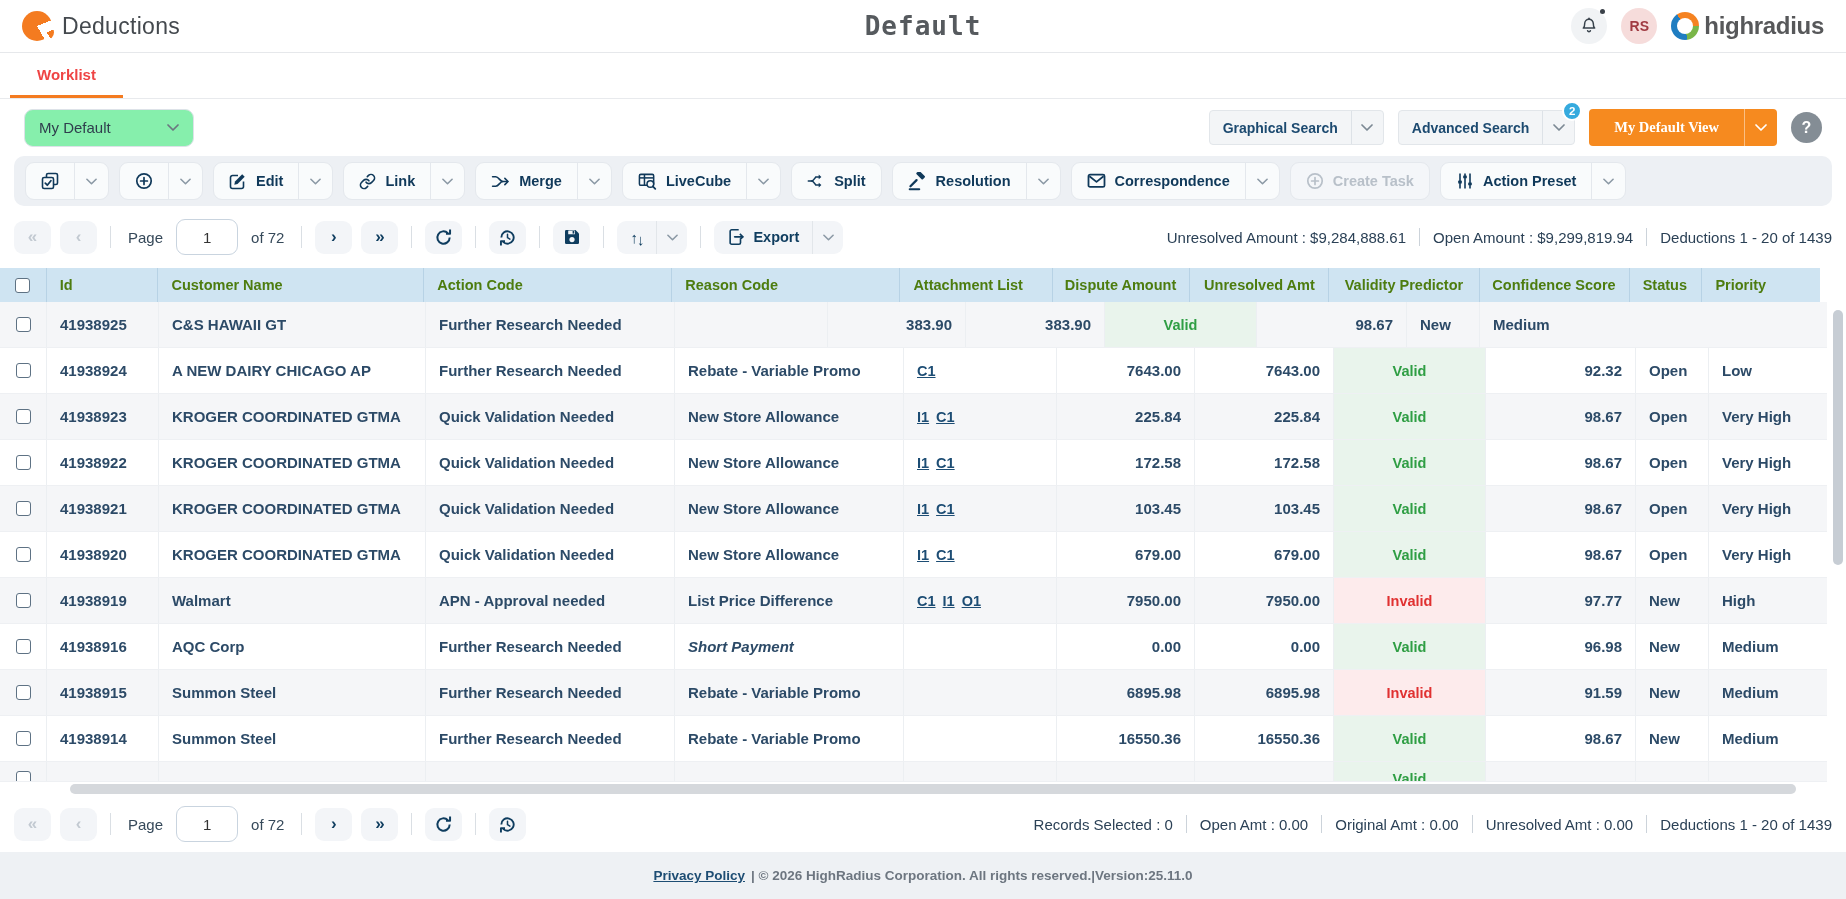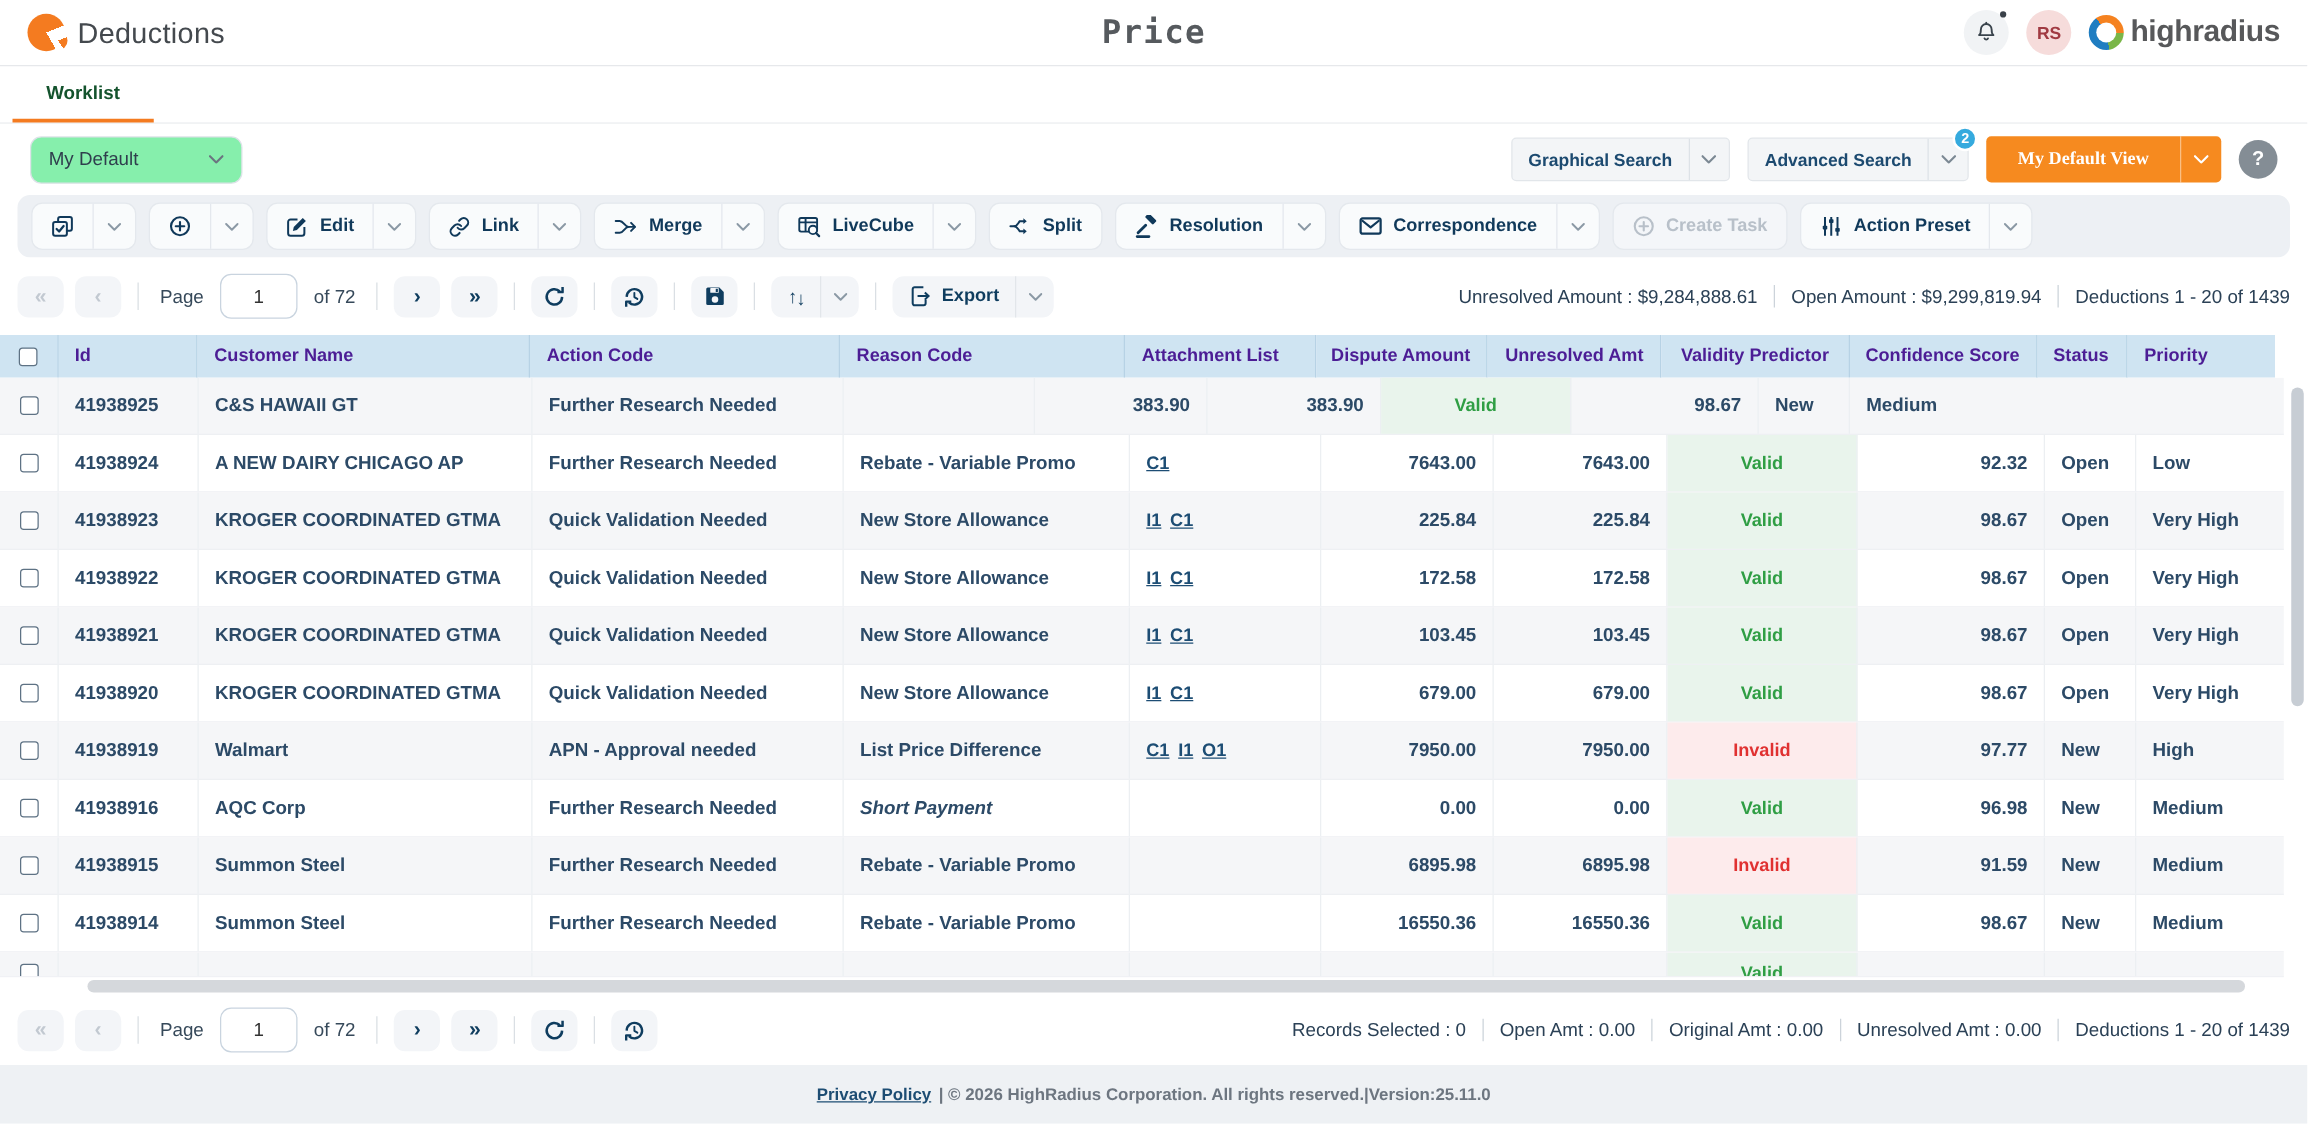--- a/index.html
+++ b/index.html
@@ -19,21 +19,21 @@
   .bell-btn { width: 36px; height: 36px; border-radius: 50%; background: #f1f3f5; border: none; display: flex; align-items: center; justify-content: center; cursor: pointer; position: relative; }
   .bell-dot { position: absolute; top: 1px; right: 2px; width: 5px; height: 5px; border-radius: 50%; background: #3a4149; }
   .avatar { width: 36px; height: 36px; border-radius: 50%; background: #f6dcdb; border: none; color: #a03a42; font-weight: 700; font-size: 14px; font-family: inherit; display: flex; align-items: center; justify-content: center; cursor: pointer; }
   .hr-logo { display: flex; align-items: center; gap: 5px; }
   .hr-ring { position: relative; width: 28px; height: 28px; border-radius: 50%; background: conic-gradient(from -35deg, #f58220 0 125deg, #7ab648 125deg 205deg, #1f7dc1 205deg 360deg); }
   .hr-ring::after { content: ""; position: absolute; inset: 6px; border-radius: 50%; background: #fff; }
   .hr-name { font-size: 24px; font-weight: 700; color: #57585a; letter-spacing: -.3px; }
 
   
   .tab-bar { height: 46px; border-bottom: 1px solid #e8eaed; display: flex; padding-left: 10px; flex: none; background:#fff; }
-  .tab { height: 100%; display: flex; align-items: center; padding: 0 27px; font-size: 15px; font-weight: 700; color: #14532d; border-bottom: 3px solid transparent; cursor: pointer; }
+  .tab { height: 100%; display: flex; align-items: center; padding: 0 27px; font-size: 15px; font-weight: 700; color: #ef4444; border-bottom: 3px solid transparent; cursor: pointer; }
   .tab.active { border-bottom-color: #f47b20; }
 
   
   .filter-row { height: 57px; display: flex; align-items: center; padding: 0 24px; flex: none; background:#fff; }
   .view-select { width: 170px; height: 38px; border: 1px solid #dde2e8; border-radius: 9px; display: flex; align-items: center; justify-content: space-between; padding: 0 14px; font-size: 15px; color: #2f3e4d; background: #86efac; cursor: pointer; }
   .filter-right { margin-left: auto; display: flex; align-items: center; gap: 14px; }
   .btn-split { display: flex; align-items: stretch; height: 35px; border-radius: 4px; position: relative; font-size: 14px; font-weight: 700; cursor: pointer; }
   .btn-split.gray { background: #f3f5f7; border: 1px solid #e2e6ea; color: #1c4a70; }
   .bs-label { display: flex; align-items: center; padding: 0 13px; white-space: nowrap; }
   .bs-caret { width: 32px; display: flex; align-items: center; justify-content: center; border-left: 1px solid #dde2e7; color: #7c8994; }
@@ -64,21 +64,21 @@
   .pg-group .gmain { display: flex; align-items: center; gap: 8px; padding: 0 13px; font-size: 14.5px; font-weight: 700; }
   .pg-group .gcaret { width: 31px; display: flex; align-items: center; justify-content: center; border-left: 1px solid #e2e6ea; color: #8b99a5; }
   .sort-glyphs { font-size: 15px; font-weight: 700; letter-spacing: -1px; }
   .sort-down { position: relative; top: 2px; }
   .stats { margin-left: auto; display: flex; align-items: center; gap: 13px; font-size: 15px; color: #2b4156; white-space: nowrap; }
   .stat-sep { width: 1px; height: 18px; background: #ccd3da; }
 
   
   .table-wrap { position: relative; flex: none; }
   .thead { display: flex; height: 34px; }
-  .th { display: flex; align-items: center; padding: 0 13px; font-size: 14.5px; font-weight: 700; color: #4c1d95; background: #cfe4f2; border-right: 1px solid #b7d2e5; white-space: nowrap; overflow: hidden; cursor: pointer; }
+  .th { display: flex; align-items: center; padding: 0 13px; font-size: 14.5px; font-weight: 700; color: #4d7c0f; background: #cfe4f2; border-right: 1px solid #b7d2e5; white-space: nowrap; overflow: hidden; cursor: pointer; }
   .th.check { width: 47px; justify-content: center; padding: 0; cursor: default; }
   .th.gutter { flex: 1; background: #fff; border-right: none; cursor: default; }
   .th:nth-last-child(2) { border-right: none; }
   .tbody { height: 480px; overflow: hidden; }
   .trow { display: flex; height: 46px; width: 1827px; border-bottom: 1px solid #eef0f3; background: #fff; }
   .trow.alt { background: #f5f6f8; }
   .td { display: flex; align-items: center; padding: 0 13px; font-size: 15px; font-weight: 600; color: #2c4a67; white-space: nowrap; overflow: hidden; border-right: 1px solid #eceff2; }
   .td:last-child { border-right: none; }
   .td.check { width: 47px; justify-content: center; padding: 0; }
   .al-right { justify-content: flex-end; }
@@ -106,21 +106,21 @@
 <div class="app">
 
   <header class="app-header">
     <div class="logo-group">
       <span class="pie">
           <span class="pie-main"></span>
           <span class="pie-slice"></span>
         </span>
       <span class="app-name">Deductions</span>
     </div>
-    <div class="apollo">Price</div>
+    <div class="apollo">Default</div>
     <div class="header-right">
       <button class="bell-btn">
         <span class="ticon">
           <svg width="18" height="18" viewBox="0 0 18 18" fill="none" stroke="#39434c" stroke-width="1.5" stroke-linecap="round" stroke-linejoin="round">
             <path d="M9 1.2v1"></path>
             <path d="M9 2.2a4.3 4.3 0 0 0-4.3 4.3c0 3.6-1.4 4.6-1.4 4.6h11.4s-1.4-1-1.4-4.6A4.3 4.3 0 0 0 9 2.2z"></path>
             <path d="M7.6 13.7a1.5 1.5 0 0 0 2.8 0"></path>
           </svg>
         </span>
         <span class="bell-dot"></span>

